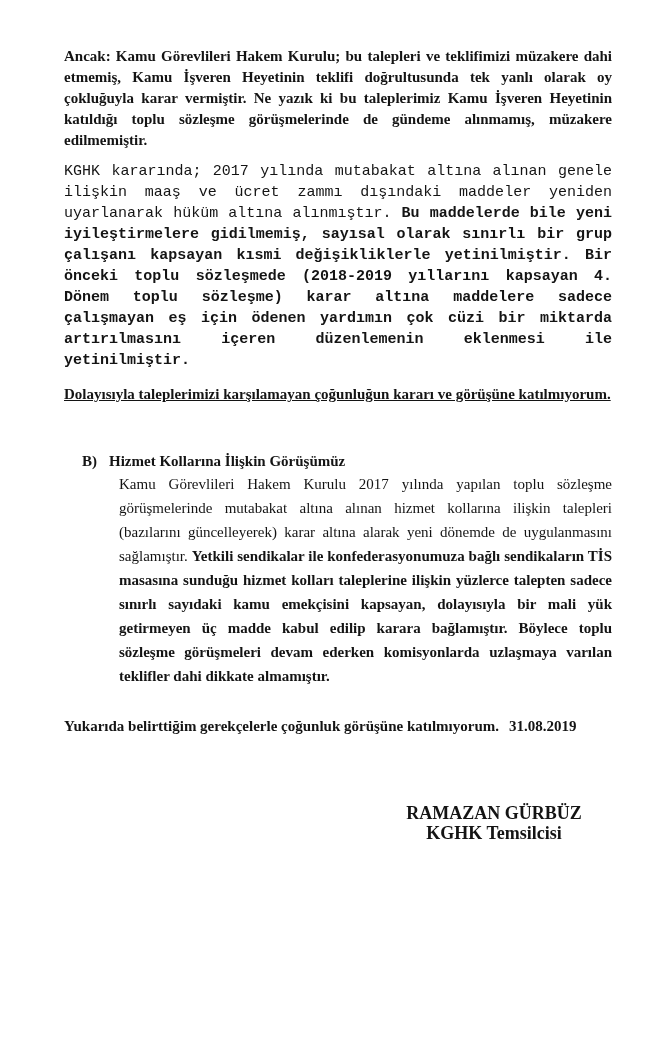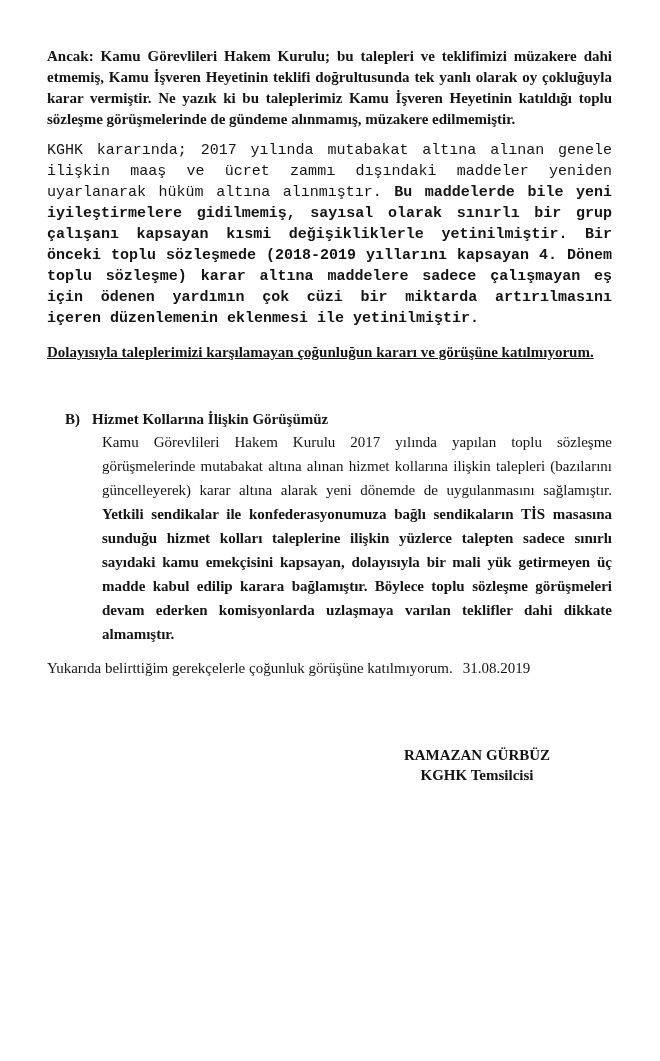--- a/index.html
+++ b/index.html
@@ -12,21 +12,21 @@
     height: 1061px;
     overflow: hidden;
     font-family: "Liberation Serif", "DejaVu Serif", serif;
     color: #141414;
     -webkit-font-smoothing: antialiased;
   }
   .page {
     box-sizing: border-box;
     width: 660px;
     height: 1061px;
-    padding: 46px 48px 0 47px;
+    padding: 46px 48px 0 64px;
     background: #ffffff;
   }
   .para {
     margin: 0;
     font-size: 15px;
     line-height: 21px;
   }
   .bold { font-weight: bold; }
   .justify { text-align: justify; }
   .p-ancak { font-weight: bold; }
@@ -47,31 +47,31 @@
   .section-b-body {
     margin-left: 55px;
     line-height: 24px;
   }
   .p-closing {
     margin-top: 27px;
     margin-left: 63px;
     font-weight: bold;
   }
   .p-final {
-    margin-top: 12px;
-    font-weight: normal;
+    margin-top: 28px;
+    font-weight: bold;
   }
   .final-date { margin-left: 10px; }
   .signature-block {
     margin-top: 66px;
     margin-left: 320px;
     width: 220px;
     text-align: center;
     font-weight: bold;
-    font-size: 15px;
+    font-size: 18px;
     line-height: 20px;
   }
   .signature-block div { margin: 0; }
 </style>
 </head>
 <body>
 
 <div class="page">
 
   <p class="para justify p-ancak">Ancak: Kamu Görevlileri Hakem Kurulu; bu talepleri ve teklifimizi müzakere dahi etmemiş, Kamu İşveren Heyetinin teklifi doğrultusunda tek yanlı olarak oy çokluğuyla karar vermiştir. Ne yazık ki bu taleplerimiz Kamu İşveren Heyetinin katıldığı toplu sözleşme görüşmelerinde de gündeme alınmamış, müzakere edilmemiştir.</p>

